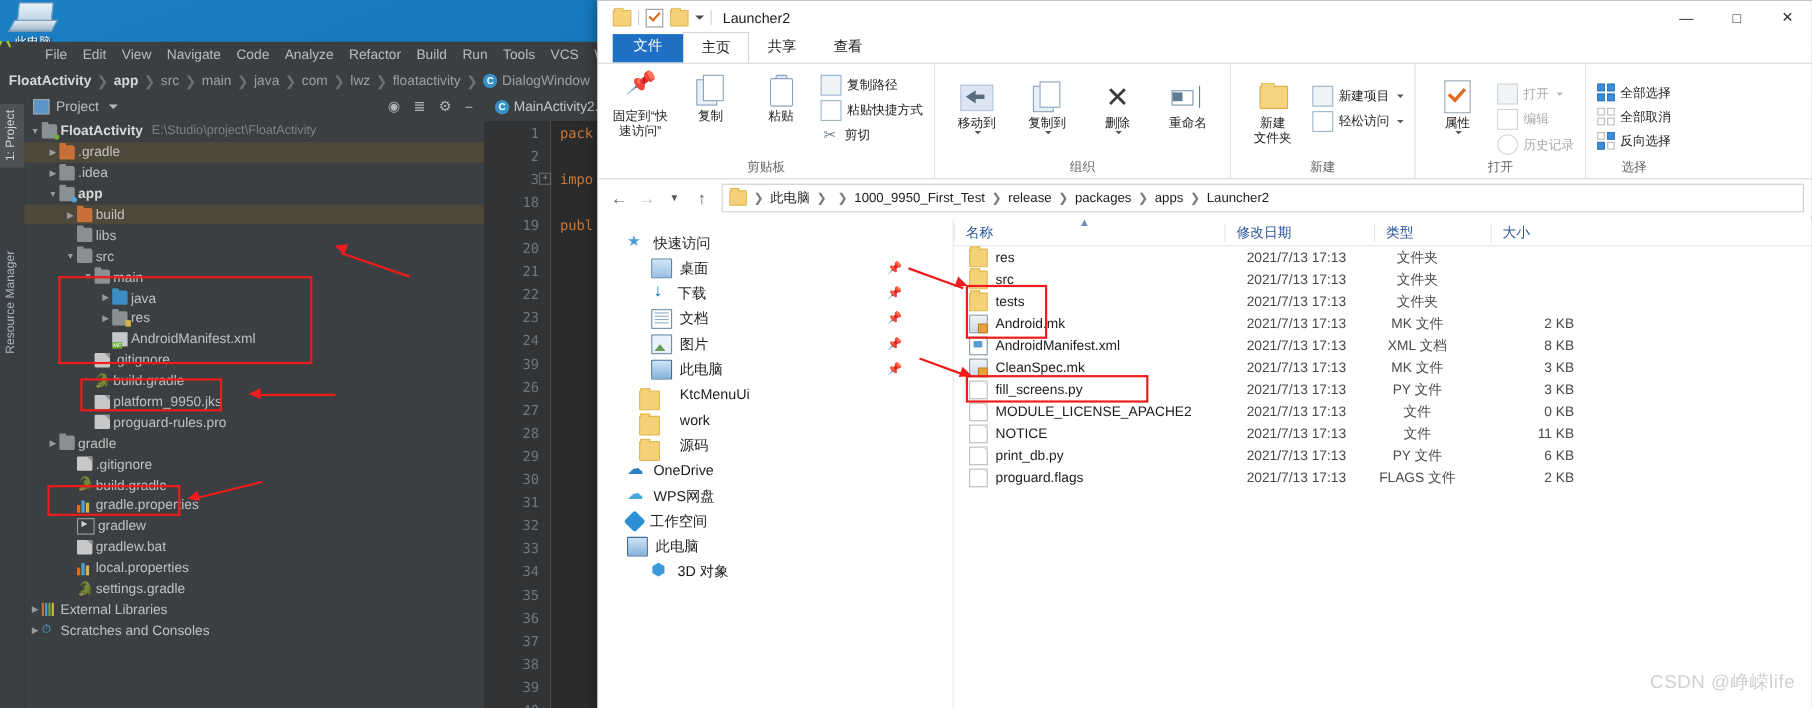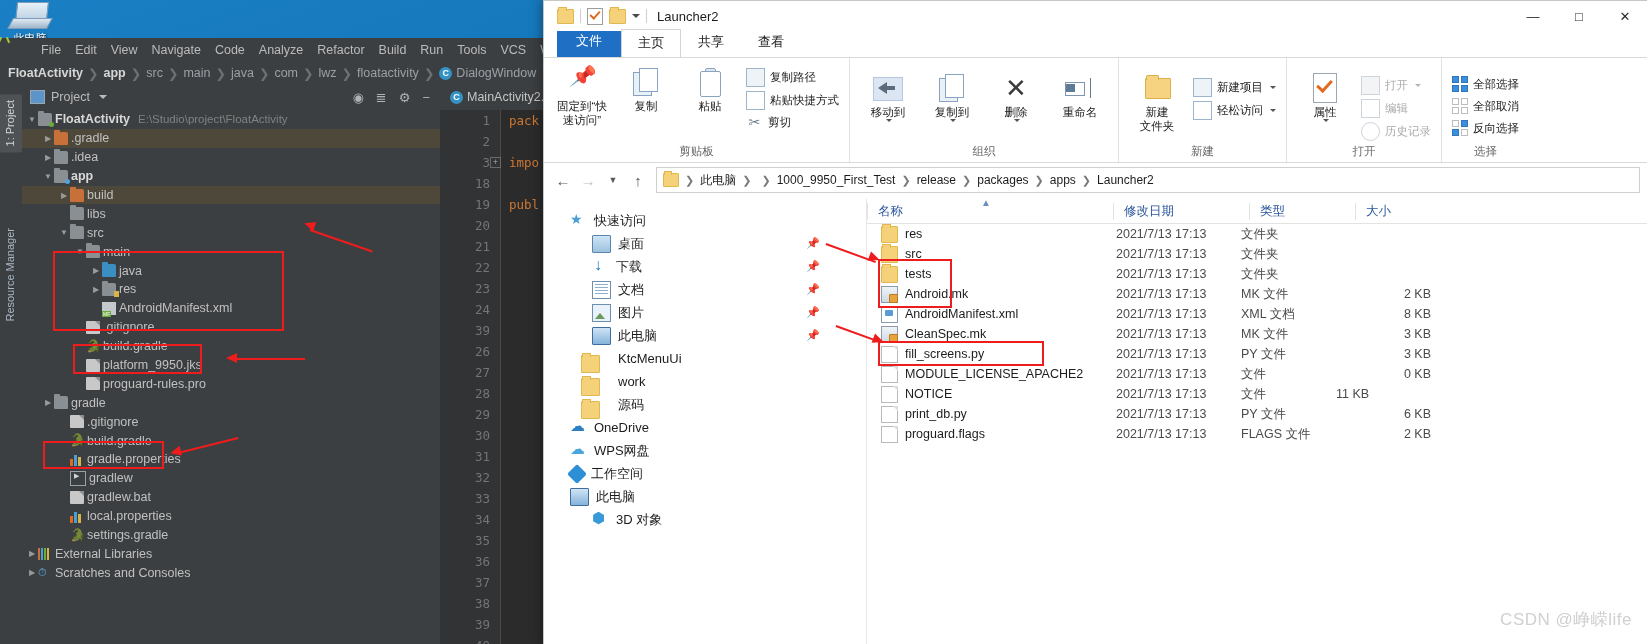--- a/index.html
+++ b/index.html
@@ -177,21 +177,21 @@
   .nic.obj3d:before{content:"\2B22";color:#3a9ad9;font-size:15px;position:absolute;left:0;top:-3px;}
 
   
   #listpane{flex:1;position:relative;overflow:hidden;}
   #colhdr{height:24px;display:flex;align-items:center;border-bottom:1px solid #e3e3e3;font-size:12.5px;color:#2a5699;position:relative;}
   #colhdr .ch{padding-left:10px;border-left:1px solid #e3e3e3;height:17px;line-height:17px;}
   #colhdr .ch:first-child{border-left:none;}
   #colhdr .sortmark{position:absolute;left:114px;top:-2px;color:#6d8cc0;font-size:10px;}
   .frow{height:20px;display:flex;align-items:center;font-size:12.5px;color:#1c1c1c;}
   .frow .fname{display:flex;align-items:center;gap:7px;padding-left:14px;}
-  .frow .fdate,.frow .ftype,.frow .fsize{color:#4a4a4a;}
+  .frow .fdate,.frow .ftype,.frow .fsize{color:#4a4a4a;text-align:center;}
   .fic{width:15px;height:15px;flex:none;position:relative;}
   .fic.folder{background:#f5d17a;border:1px solid #e0b84f;border-radius:1px;}
   .fic.folder:before{content:"";position:absolute;left:0;top:-3px;width:7px;height:3px;background:#f5d17a;border:1px solid #e0b84f;border-bottom:none;}
   .fic.mk{background:linear-gradient(#f0f4f8,#cfd9e3);border:1px solid #8d9aa8;}
   .fic.mk:after{content:"";position:absolute;right:-1px;bottom:-1px;width:7px;height:7px;background:#e8a33d;border:1px solid #b97c22;border-radius:1px;}
   .fic.xml{background:#fff;border:1px solid #8a9aa8;}
   .fic.xml:after{content:"";position:absolute;left:3px;top:3px;width:8px;height:6px;background:#5b9bd5;border-radius:1px;}
   .fic.plain{background:#fff;border:1px solid #b9b9b9;}
   .fic.plain:after{content:"";position:absolute;right:-1px;top:-1px;border-left:5px solid transparent;border-top:5px solid #dcdcdc;}
 
@@ -856,21 +856,21 @@
             <div class="ftype" style="width:95px">文件</div>
             <div class="fsize" style="width:95px;text-align:right;padding-right:28px">0 KB</div>
           </div>
           <div class="frow">
             <div class="fname" style="width:235px">
               <span class="fic plain"></span>
               <span>NOTICE</span>
             </div>
             <div class="fdate" style="width:125px">2021/7/13 17:13</div>
             <div class="ftype" style="width:95px">文件</div>
-            <div class="fsize" style="width:95px;padding-right:28px">11 KB</div>
+            <div class="fsize" style="width:95px;text-align:right;padding-right:28px">11 KB</div>
           </div>
           <div class="frow">
             <div class="fname" style="width:235px">
               <span class="fic plain"></span>
               <span>print_db.py</span>
             </div>
             <div class="fdate" style="width:125px">2021/7/13 17:13</div>
             <div class="ftype" style="width:95px">PY 文件</div>
             <div class="fsize" style="width:95px;text-align:right;padding-right:28px">6 KB</div>
           </div>

